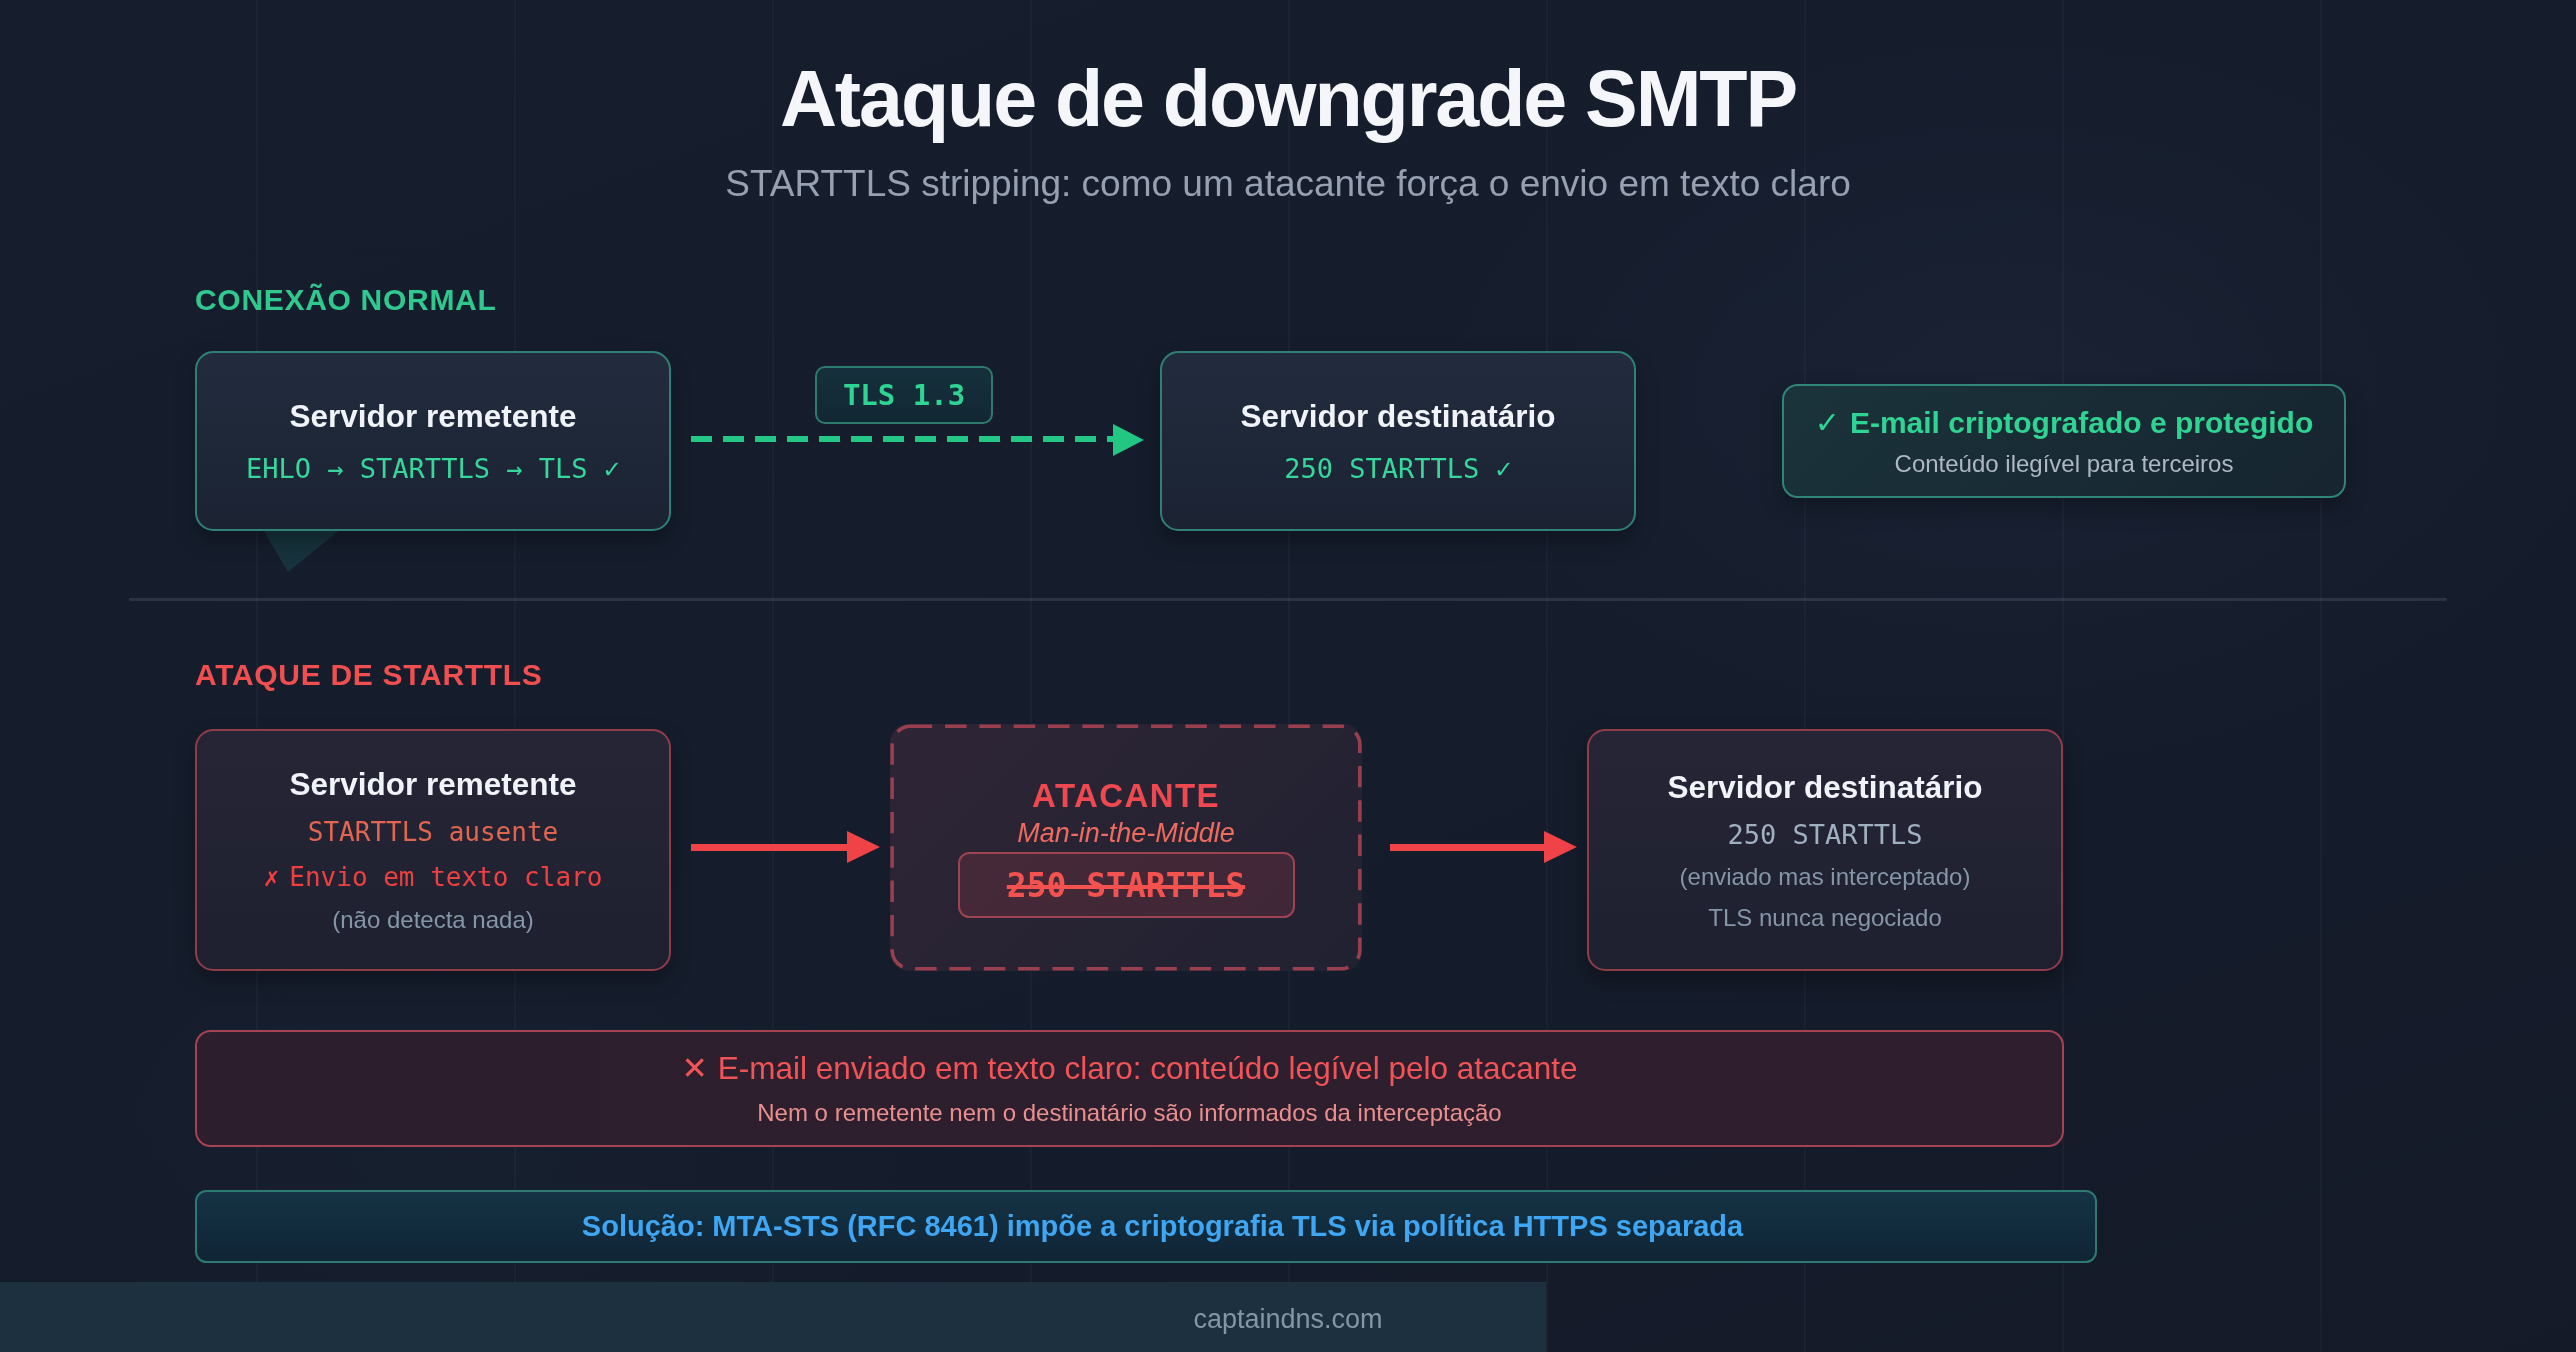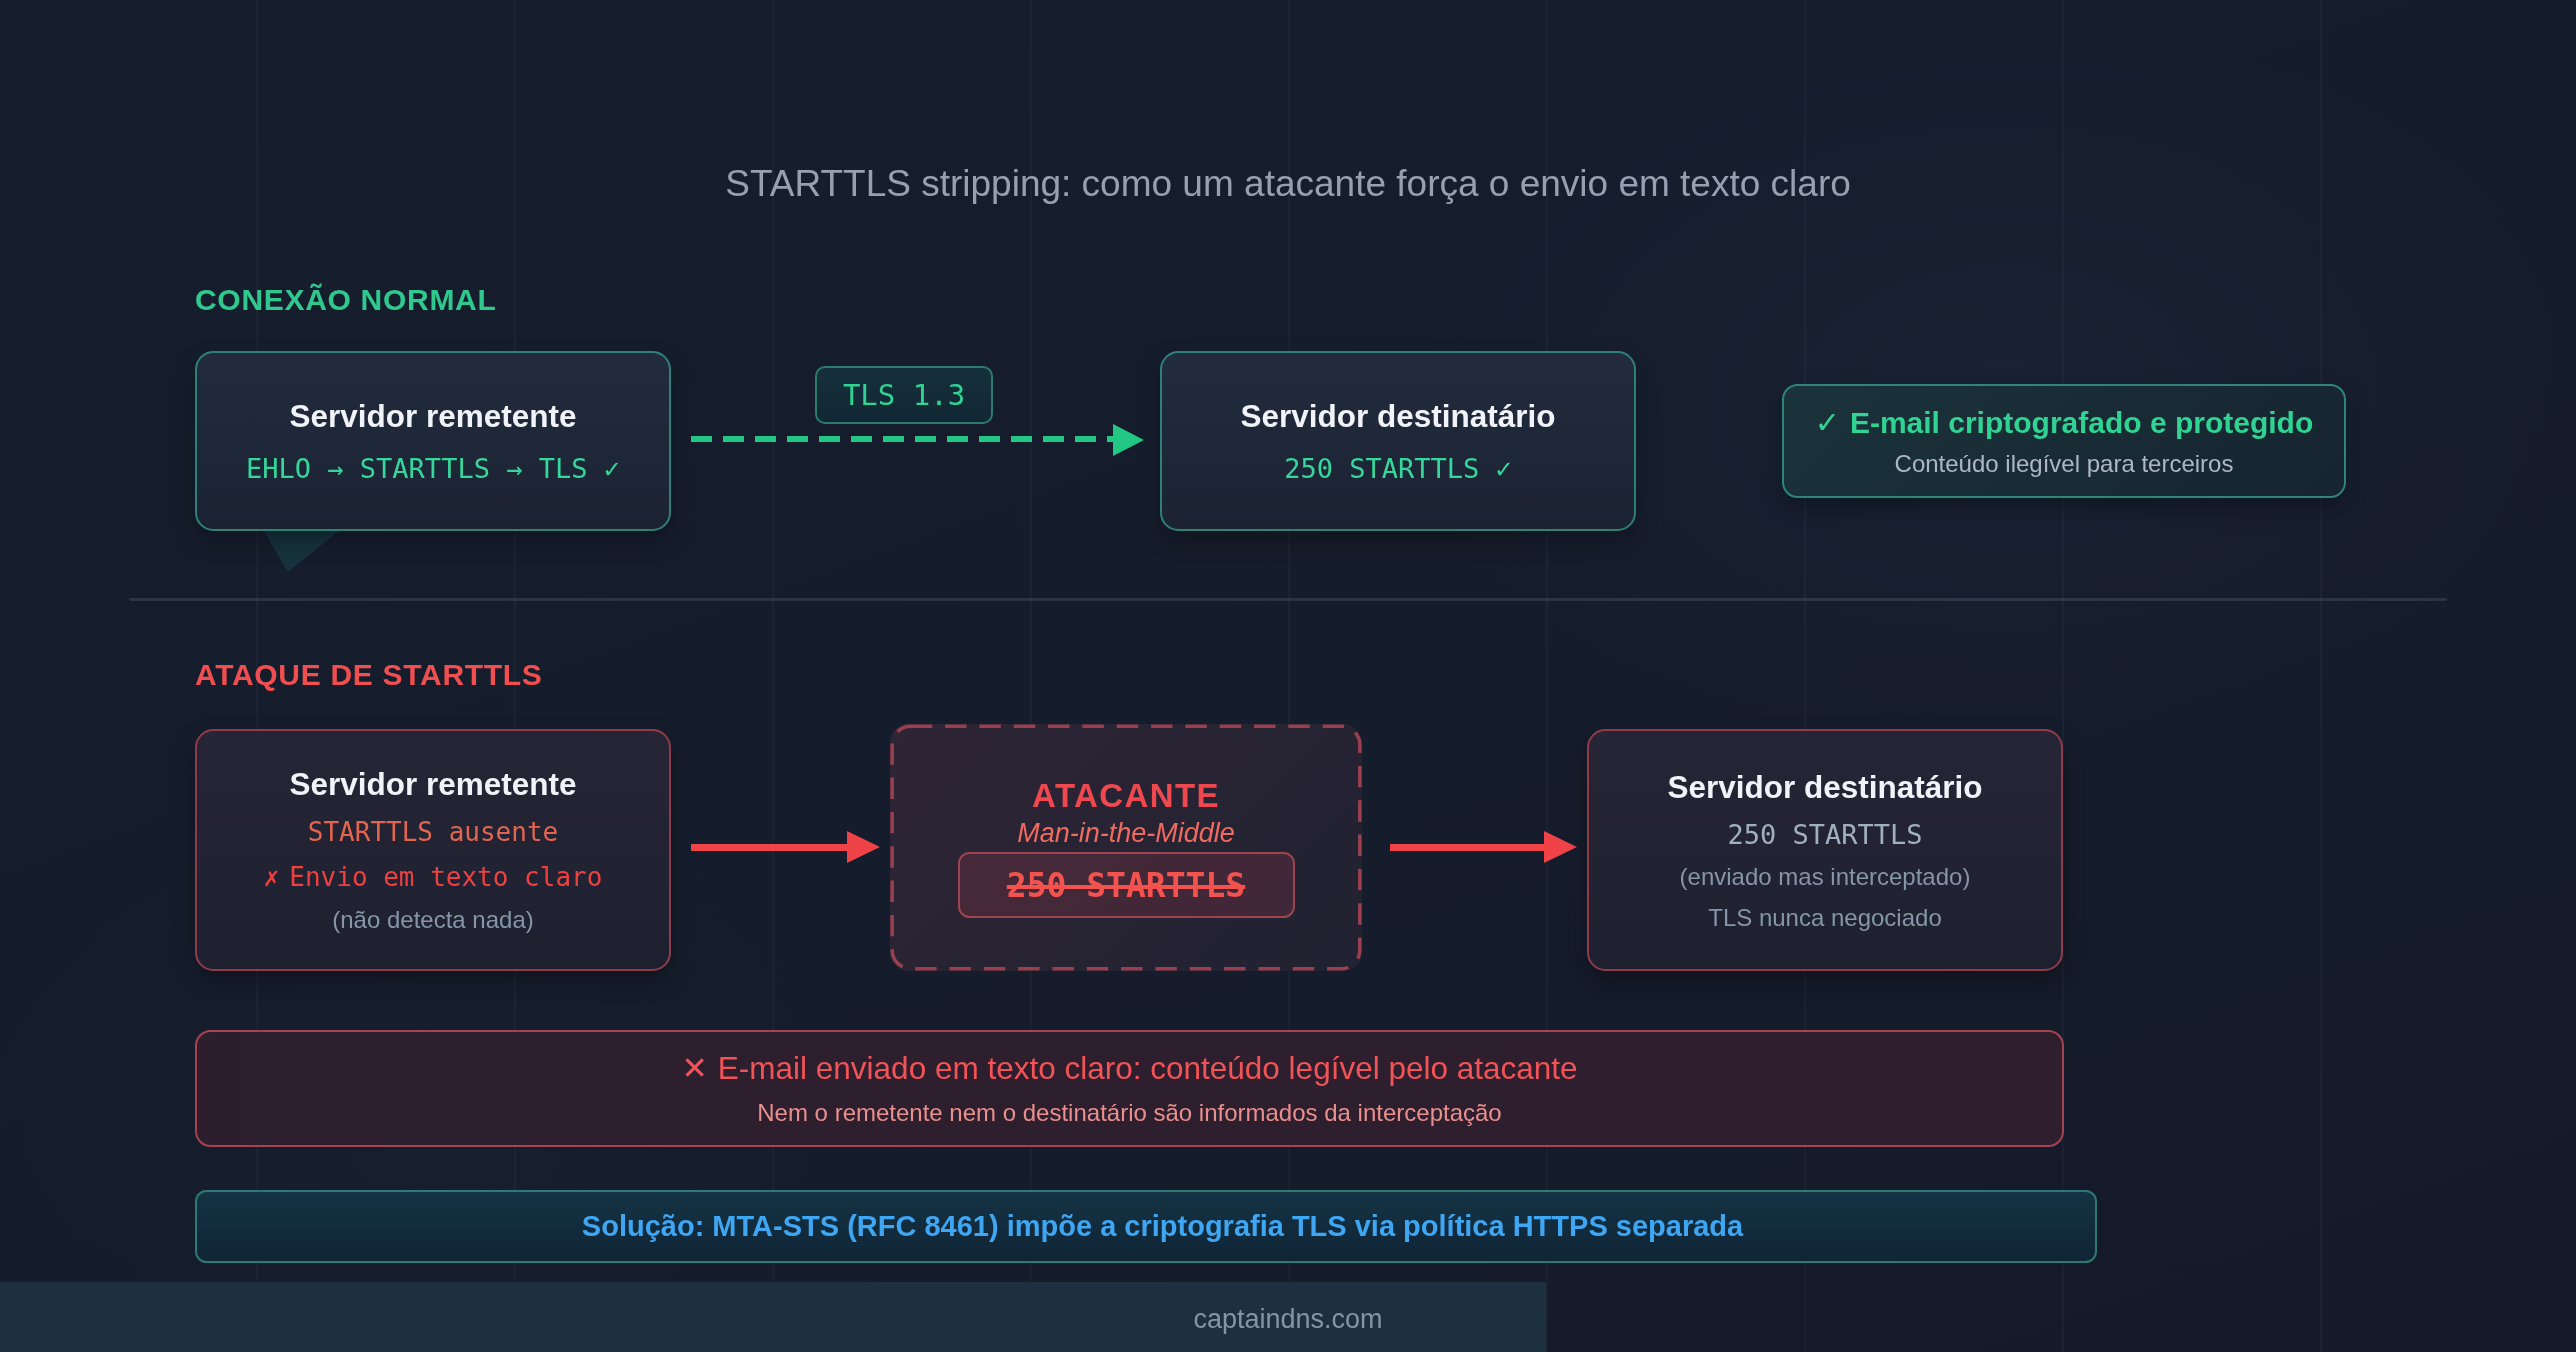--- a/index.html
+++ b/index.html
@@ -54,21 +54,21 @@
   .bubble-tail{
     position:absolute;left:261px;top:526px;width:84px;height:46px;
     background:#17333d;clip-path:polygon(0 0,100% 0,32% 100%);
   }
 
   .tls-badge{
     position:absolute;left:815px;top:366px;width:174px;height:54px;
     border:2.1px solid #2d7a6e;border-radius:10px;
     background:linear-gradient(180deg,#15303c,#122734);
     display:flex;align-items:center;justify-content:center;
-    font-size:29px;font-weight:400;color:#2fd492;
+    font-size:29px;font-weight:700;color:#2fd492;
   }
   .dashed-arrow-line{
     position:absolute;left:691px;top:436px;width:426px;height:6.4px;
     background:repeating-linear-gradient(90deg,#22c784 0 21.5px,transparent 21.5px 32px);
   }
   .dashed-arrow-head{
     position:absolute;left:1113px;top:424px;width:0;height:0;
     border-left:31.5px solid #22c784;border-top:16.5px solid transparent;border-bottom:16.5px solid transparent;
   }
 
@@ -147,20 +147,21 @@
     position:absolute;left:0;top:1304px;width:2576px;text-align:center;
     font-size:27px;color:#8496a6;
   }
 </style>
 </head>
 <body>
 
 <div class="canvas">
   <div class="grid-overlay"></div>
 
+  <div class="page-title">Ataque de downgrade SMTP</div>
   <div class="page-subtitle">STARTTLS stripping: como um atacante força o envio em texto claro</div>
 
   <div class="section-label label-normal">CONEXÃO NORMAL</div>
 
   <div class="bubble-tail"></div>
 
   <div class="node node-normal sender-normal">
     <div class="node-title">Servidor remetente</div>
     <div class="mono code-green">EHLO → STARTTLS → TLS ✓</div>
   </div>

